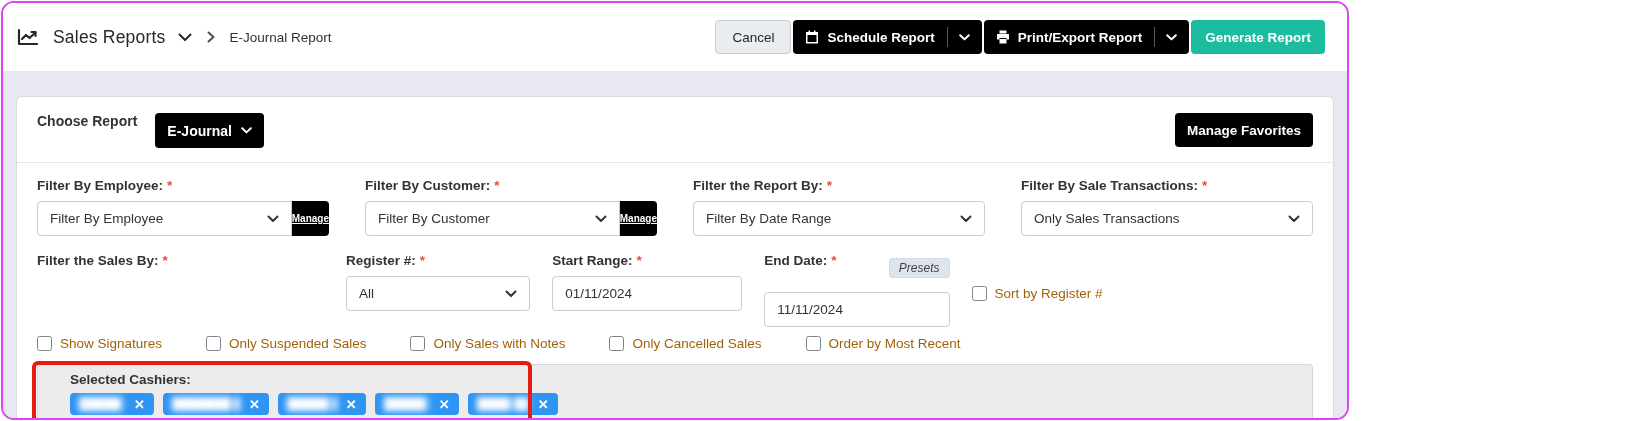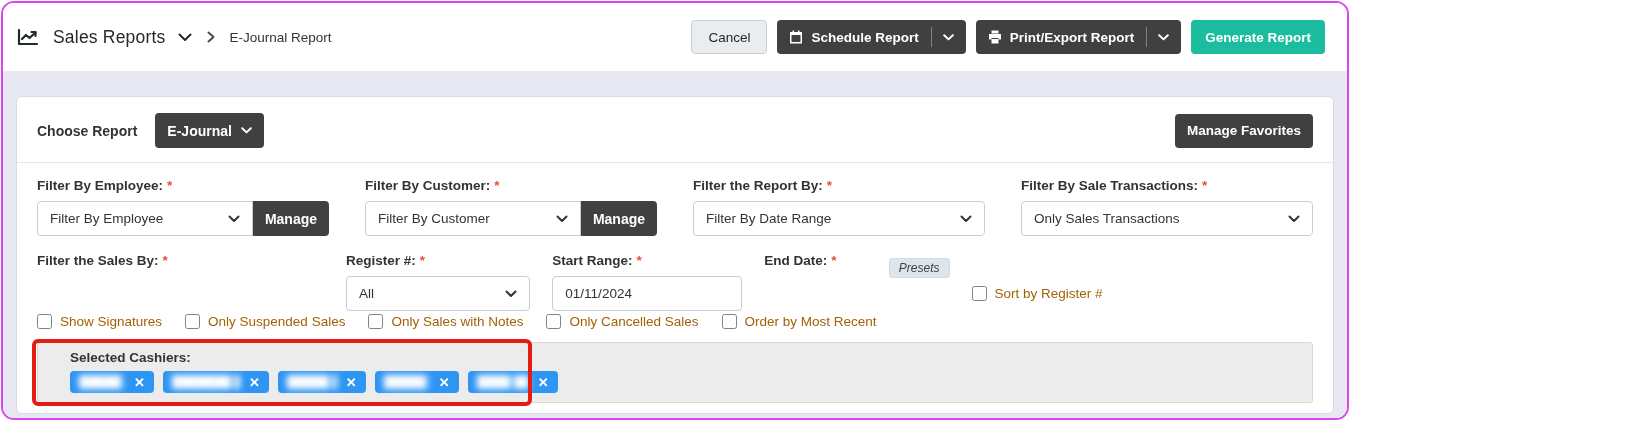--- a/index.html
+++ b/index.html
@@ -7,59 +7,59 @@
   .frame { width:1348px; height:419px; margin:1px; border:2px solid #d946ef; border-radius:13px; overflow:hidden; background:#fff; display:flex; flex-direction:column; }
 
   
   .topbar { height:68px; background:#fff; display:flex; align-items:center; padding:0 22px 0 14px; flex:0 0 auto; }
   .topbar-left { display:flex; align-items:center; }
   .chart-ic { width:24px; height:22px; margin-right:12px; display:flex; align-items:center; }
   .section-title { font-size:17.5px; color:#24292e; letter-spacing:.2px; }
   .title-caret { margin-left:12px; display:flex; align-items:center; cursor:pointer; }
   .crumb-sep { margin:0 15px; display:flex; align-items:center; }
   .page-title { font-size:13.5px; color:#333; }
-  .topbar-right { margin-left:auto; display:flex; align-items:flex-end; gap:10px; }
+  .topbar-right { margin-left:auto; display:flex; align-items:flex-end; gap:2px; }
   .btn { border:none; border-radius:4px; height:34px; display:inline-flex; align-items:center; font-family:inherit; font-size:13.5px; cursor:pointer; white-space:nowrap; }
   .btn-cancel { background:#eaedf0; border:1px solid #c9ced4; color:#23272b; padding:0 16px; }
-  .btn-blue { background:#404040; color:#fff; font-weight:bold; padding:0 12px; }
+  .btn-blue { background:#000000; color:#fff; font-weight:bold; padding:0 12px; }
   .btn-green { background:#1bbd9e; color:#fff; font-weight:bold; padding:0 14px; }
   .btn .bicon { margin-right:8px; display:flex; align-items:center; }
   .split-caret { display:flex; align-items:center; margin-left:12px; padding-left:11px; border-left:1px solid rgba(255,255,255,.35); height:20px; }
 
   
   .body-wrap { flex:1; background:#e7e8f1; padding:25px 13px 13px; }
   .card { background:#fff; border:1px solid #d9dce1; border-radius:6px; padding:16px 20px 10px; height:100%; }
 
-  .choose-row { display:flex; align-items:center; }
+  .choose-row { display:flex; }
   .choose-label { font-size:14px; font-weight:bold; color:#333; margin-right:18px; }
   .btn-report { height:35px; font-size:14px; }
   .btn-report .split-caret { border:none; padding-left:0; margin-left:9px; }
   .btn-favorites { margin-left:auto; height:34px; }
   .card-divider { border:none; border-top:1px solid #e7e7e7; margin:14px -20px 12px; }
 
   .fgrid1 { display:grid; grid-template-columns:repeat(4,1fr); column-gap:36px; }
   .fgrid2 { display:grid; grid-template-columns:358fr 230fr 237fr 231fr 426fr; column-gap:22px; margin-top:14px; }
   .flabel { font-size:13.5px; font-weight:bold; color:#333; margin-bottom:6px; display:flex; align-items:center; min-height:20px; }
   .req { color:#e74c3c; margin-left:4px; font-weight:bold; }
   .label-row { display:flex; align-items:center; justify-content:space-between; margin-bottom:6px; min-height:20px; }
   .label-row .flabel { margin-bottom:16px; }
   .btn-presets { background:#dee5ec; color:#3c4348; border:1px solid #d3dae1; border-radius:3px; font-size:12px; padding:2px 9px; height:20px; cursor:pointer; font-family:inherit;font-style:italic; }
 
   .sel, .tinput { height:35px; border:1px solid #c8cdd2; border-radius:4px; background:#fff; display:flex; align-items:center; padding:0 12px; font-size:13.5px; color:#333; cursor:pointer; }
   .sel { justify-content:space-between; }
   .sel .sel-caret { flex:0 0 auto; margin-left:8px; display:flex; }
   .igroup { display:flex; }
   .igroup .sel { flex:1; border-top-right-radius:0; border-bottom-right-radius:0; }
-  .btn-manage { border-radius:0 4px 4px 0; height:35px; font-size:14px; padding:0 12px; }
+  .btn-manage { border-radius:0 4px 4px 0; height:35px; font-size:10px; padding:0 0;text-decoration:underline; }
 
   .chk-line { display:flex; align-items:center; height:35px; }
   .chk { width:15px; height:15px; border:1px solid #7d838a; border-radius:2.5px; background:#fff; flex:0 0 auto; cursor:pointer; }
   .chk-label { margin-left:8px; font-size:13.5px; color:#a16207; white-space:nowrap; }
 
-  .chk-row { display:flex; align-items:center; gap:23px; margin-top:2px; height:16px; }
+  .chk-row { display:flex; align-items:center; gap:44px; margin-top:8px; height:16px; }
   .chk-row .chk-item { display:flex; align-items:center; }
 
   .cashiers { position:relative; margin-top:13px; background:#ececec; border:1px solid #d8d8d8; border-radius:3px; padding:7px 32px 9px; }
   .cashiers-label { font-size:13.5px; font-weight:bold; color:#333; margin-bottom:6px; }
   .tags { display:flex; gap:9px; }
   .tag { background:#2e95f3; border-radius:4px; height:22px; display:flex; align-items:center; padding:0 9px; gap:9px; cursor:pointer; }
   .tag-name { color:#fff; font-size:12px; font-weight:bold; filter:blur(3px); white-space:nowrap; overflow:hidden; display:inline-block; }
   .tag-x { color:#fff; font-size:13px; font-weight:bold; line-height:1; cursor:pointer; }
   .annotation-box { position:absolute; left:-6px; top:-4px; width:500px; bottom:-4px; border:4px solid #e41d14; border-radius:6px; pointer-events:none; }
 </style>
@@ -249,20 +249,21 @@
         </div>
 
         <div>
           <div class="label-row">
             <div class="flabel">
                 <span>End Date:</span>
                 <span class="req">*</span>
               </div>
             <button class="btn-presets">Presets</button>
           </div>
+          <div class="tinput">11/11/2024</div>
         </div>
 
         <div>
           <div class="flabel">&nbsp;</div>
           <div class="chk-line">
             <span class="chk"></span>
             <span class="chk-label">Sort by Register #</span>
           </div>
         </div>
       </div>

